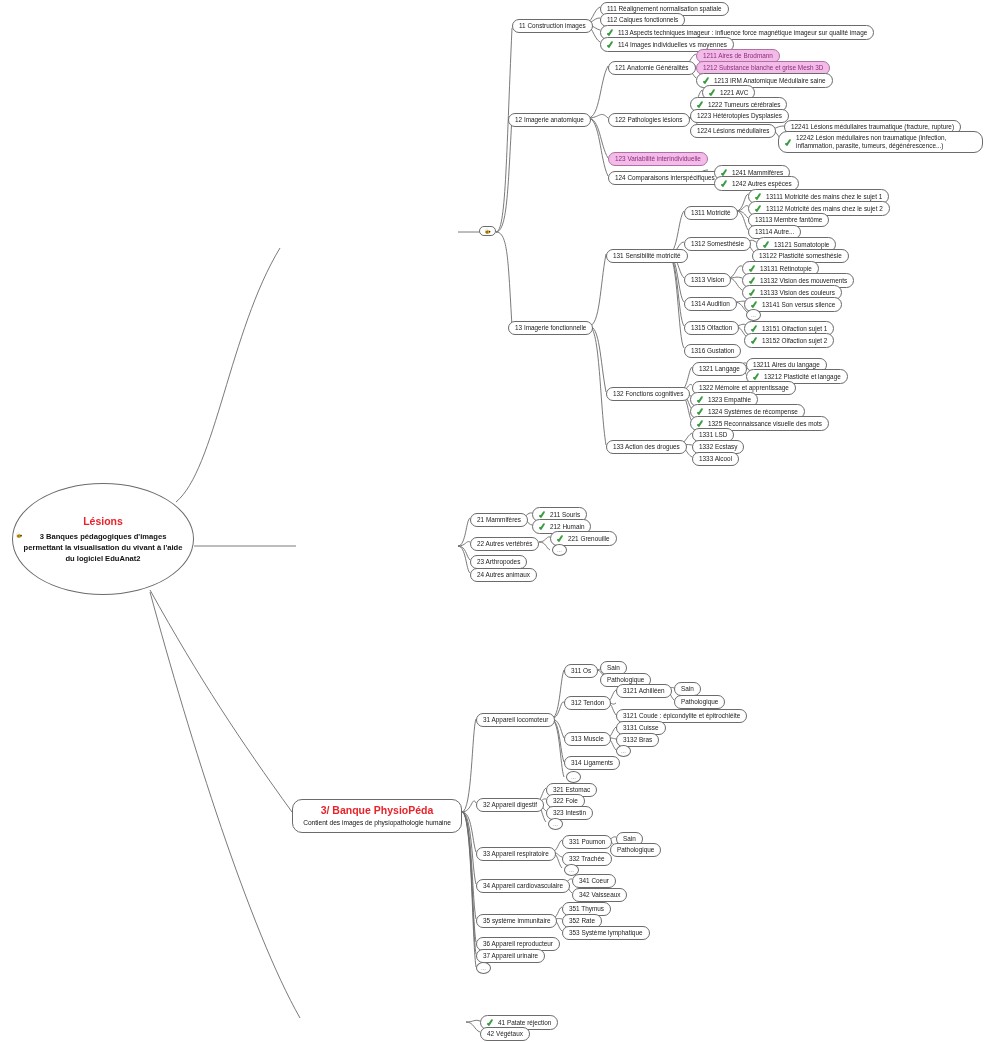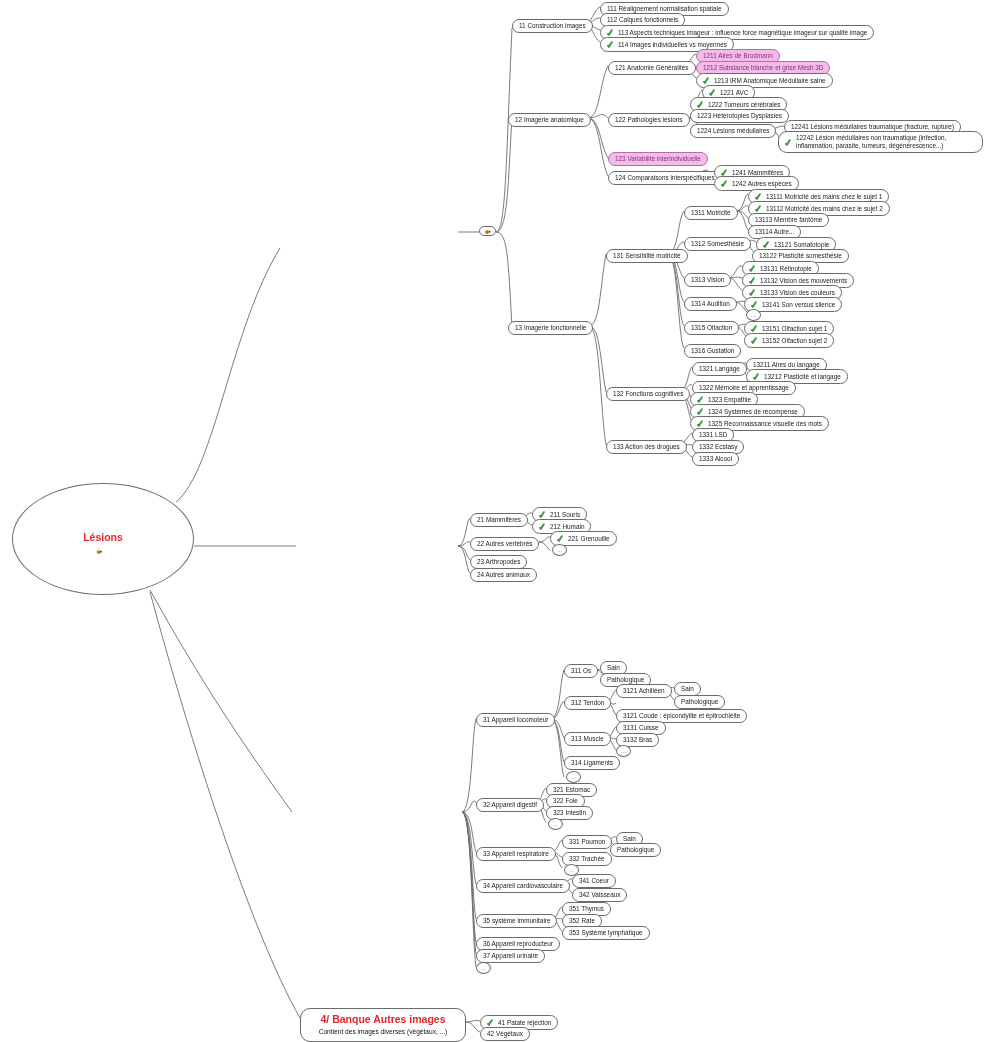--- a/index.html
+++ b/index.html
@@ -316,39 +316,40 @@
 
   <div id="root-node">
     <div class="root-title">Lésions</div>
     <div class="root-sub">
       <svg class="bee" viewBox="0 0 16 14">
         <ellipse cx="8" cy="8" rx="4.5" ry="3" fill="#e8b400" stroke="#7a5a00" stroke-width="0.6"></ellipse>
         <path d="M6 5.5 L6 10.5 M8 5.2 L8 10.8" stroke="#4a3400" stroke-width="0.9"></path>
         <ellipse cx="6" cy="3.5" rx="3.2" ry="1.8" fill="#ffffff" opacity="0.75" stroke="#888" stroke-width="0.4" transform="rotate(-28 6 3.5)"></ellipse>
         <circle cx="12.2" cy="7.3" r="1.6" fill="#3a2a00"></circle>
       </svg>
+      <span>3 Banques pédagogiques d'images permettant la visualisation du vivant à l'aide du logiciel EduAnat2</span>
     </div>
   </div>
 
   <div class="marker" style="left:479px; top:226px;">
     <svg class="bee2" viewBox="0 0 16 14">
       <ellipse cx="8" cy="8" rx="4.5" ry="3" fill="#e8b400" stroke="#7a5a00" stroke-width="0.6"></ellipse>
       <path d="M6 5.5 L6 10.5 M8 5.2 L8 10.8" stroke="#4a3400" stroke-width="0.9"></path>
       <ellipse cx="6" cy="3.5" rx="3.2" ry="1.8" fill="#ffffff" opacity="0.75" stroke="#888" stroke-width="0.4" transform="rotate(-28 6 3.5)"></ellipse>
       <circle cx="12.2" cy="7.3" r="1.6" fill="#3a2a00"></circle>
     </svg>
   </div>
 
 
 
-
-  <div class="bank" style="left:300px; top:1008px; width:166px;">
-    <div class="bank-title">4/ Banque Autres images</div>
-    <div class="bank-desc">Contient des images diverses (végétaux, ...)</div>
+  <div class="bank" style="left:292px; top:799px; width:170px;">
+    <div class="bank-title">3/ Banque PhysioPéda</div>
+    <div class="bank-desc">Contient des images de physiopathologie humaine</div>
   </div>
+
 
   <div class="node" style="left:512px; top:19px;">
       <span class="txt">11 Construction images</span>
     </div>
 
   <div class="node" style="left:600px; top:2px;">
       <span class="txt">111 Réalignement normalisation spatiale</span>
     </div>
   <div class="node" style="left:600px; top:13px;">
       <span class="txt">112 Calques fonctionnels</span>

